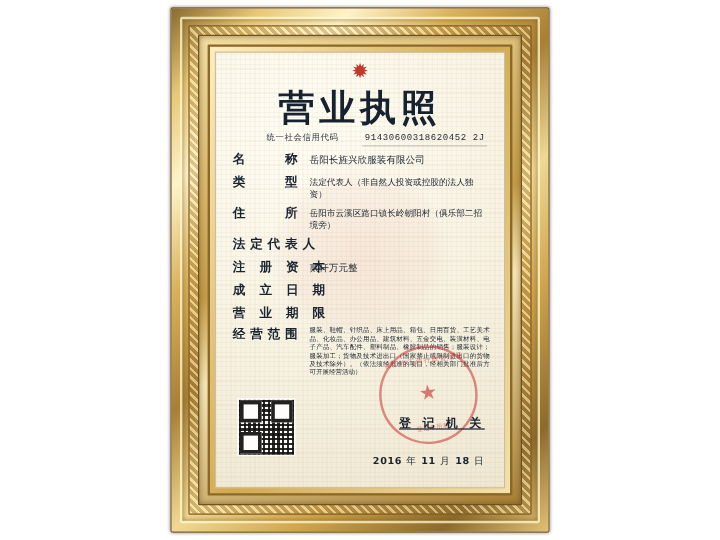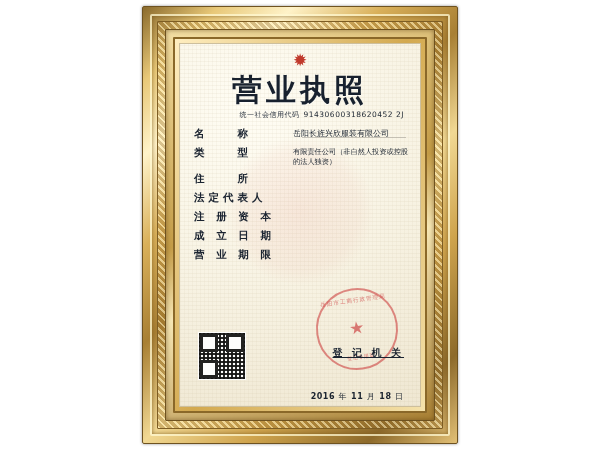--- a/index.html
+++ b/index.html
@@ -133,33 +133,34 @@
   }
 
   
   .code-row {
     position: absolute;
     left: 18px; right: 14px;
     top: 66px;
     display: flex;
     align-items: baseline;
     justify-content: flex-end;
-    gap: 2px;
+    gap: 20px;
+    font-family: Liberation Mono, monospace;
   }
   .code-label {
     font-size: 7px;
     color: #2b3440;
     letter-spacing: 0.5px;
   }
   .code-value {
     font-size: 7.5px;
     color: #1b2430;
     letter-spacing: 0.5px;
     border-bottom: 1px solid rgba(60,60,60,0.25);
-    padding: 0 2px 18px 2px;
+    padding: 0 2px 1px 2px;
   }
 
   
   .fields {
     position: absolute;
     left: 14px;
     right: 12px;
     top: 82px;
   }
   .field {
@@ -177,21 +178,20 @@
     white-space: nowrap;
     line-height: 14px;
   }
   .field .v {
     flex: 1 1 auto;
     font-size: 8px;
     color: #1b2430;
     line-height: 11px;
     padding-top: 2px;
     word-break: break-all;
-    margin-left: 35px;
   }
   .field .v.small {
     font-size: 7.2px;
     line-height: 9.5px;
   }
   .field.scope .k { line-height: 13px; }
   .scope-text {
     font-size: 5.4px;
     line-height: 7.1px;
     color: #222a36;
@@ -261,21 +261,21 @@
     bottom: 46px;
     font-size: 10px;
     font-weight: bold;
     letter-spacing: 3px;
     color: #1a2330;
     text-decoration: underline;
   }
   .issue-date {
     position: absolute;
     right: 16px;
-    bottom: 4px;
+    bottom: 16px;
     font-size: 8px;
     color: #1b2430;
     letter-spacing: 1px;
     margin-left: 32px;
   }
   .issue-date span.num { font-weight: bold; letter-spacing: 0.5px; }
 </style>
 </head>
 <body>
 
@@ -302,43 +302,49 @@
 
       <div class="fields">
 
         <div class="field">
           <div class="k">名　　称</div>
           <div class="v">岳阳长旌兴欣服装有限公司</div>
         </div>
 
         <div class="field">
           <div class="k">类　　型</div>
-          <div class="v small">有限责任公司（非自然人投资或控股的法人独资）</div>
+          <div class="v small">法定代表人（非自然人投资或控股的法人独资）</div>
         </div>
 
         <div class="field">
           <div class="k">住　　所</div>
+          <div class="v small">岳阳市云溪区路口镇长岭朝阳村（俱乐部二招境旁）</div>
         </div>
 
         <div class="field">
           <div class="k">法定代表人</div>
         </div>
 
         <div class="field">
           <div class="k">注 册 资 本</div>
+          <div class="v">贰仟万元整</div>
         </div>
 
         <div class="field">
           <div class="k">成 立 日 期</div>
         </div>
 
         <div class="field">
           <div class="k">营 业 期 限</div>
         </div>
 
+        <div class="field scope">
+          <div class="k">经营范围</div>
+          <div class="scope-text">服装、鞋帽、针织品、床上用品、箱包、日用百货、工艺美术品、化妆品、办公用品、建筑材料、五金交电、装潢材料、电子产品、汽车配件、塑料制品、橡胶制品的销售；服装设计；服装加工；货物及技术进出口（国家禁止或限制进出口的货物及技术除外）。（依法须经批准的项目，经相关部门批准后方可开展经营活动）</div>
+        </div>
       </div>
 
       <div class="qr">
         <div class="eye tl"></div>
         <div class="eye tr"></div>
         <div class="eye bl"></div>
       </div>
 
       <div class="seal">
         <div class="arc-top">岳阳市工商行政管理局</div>

